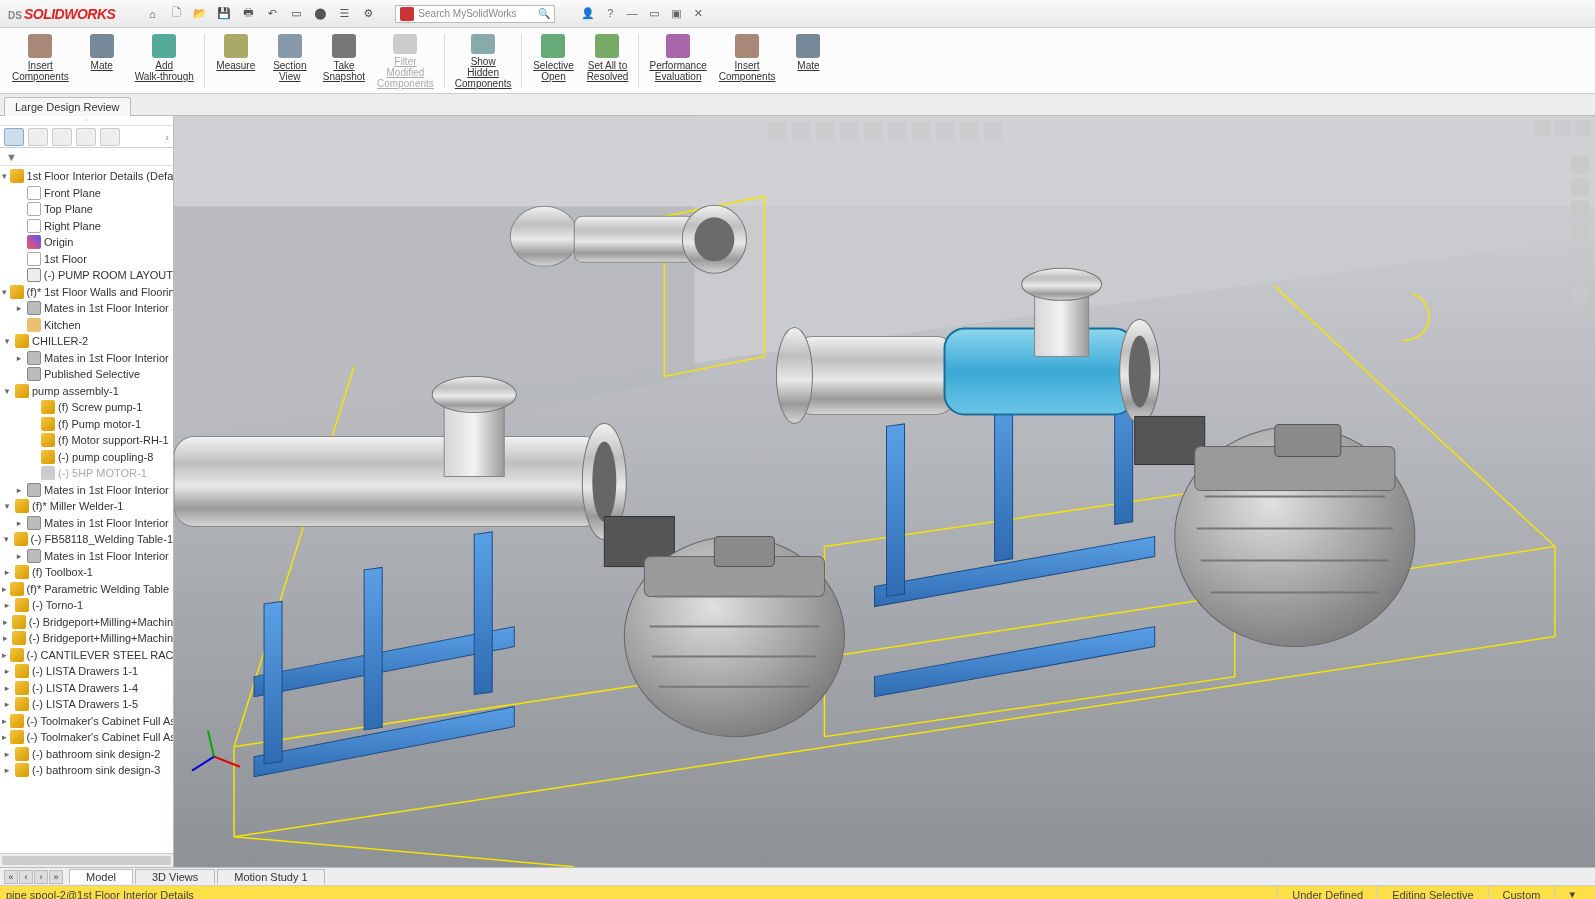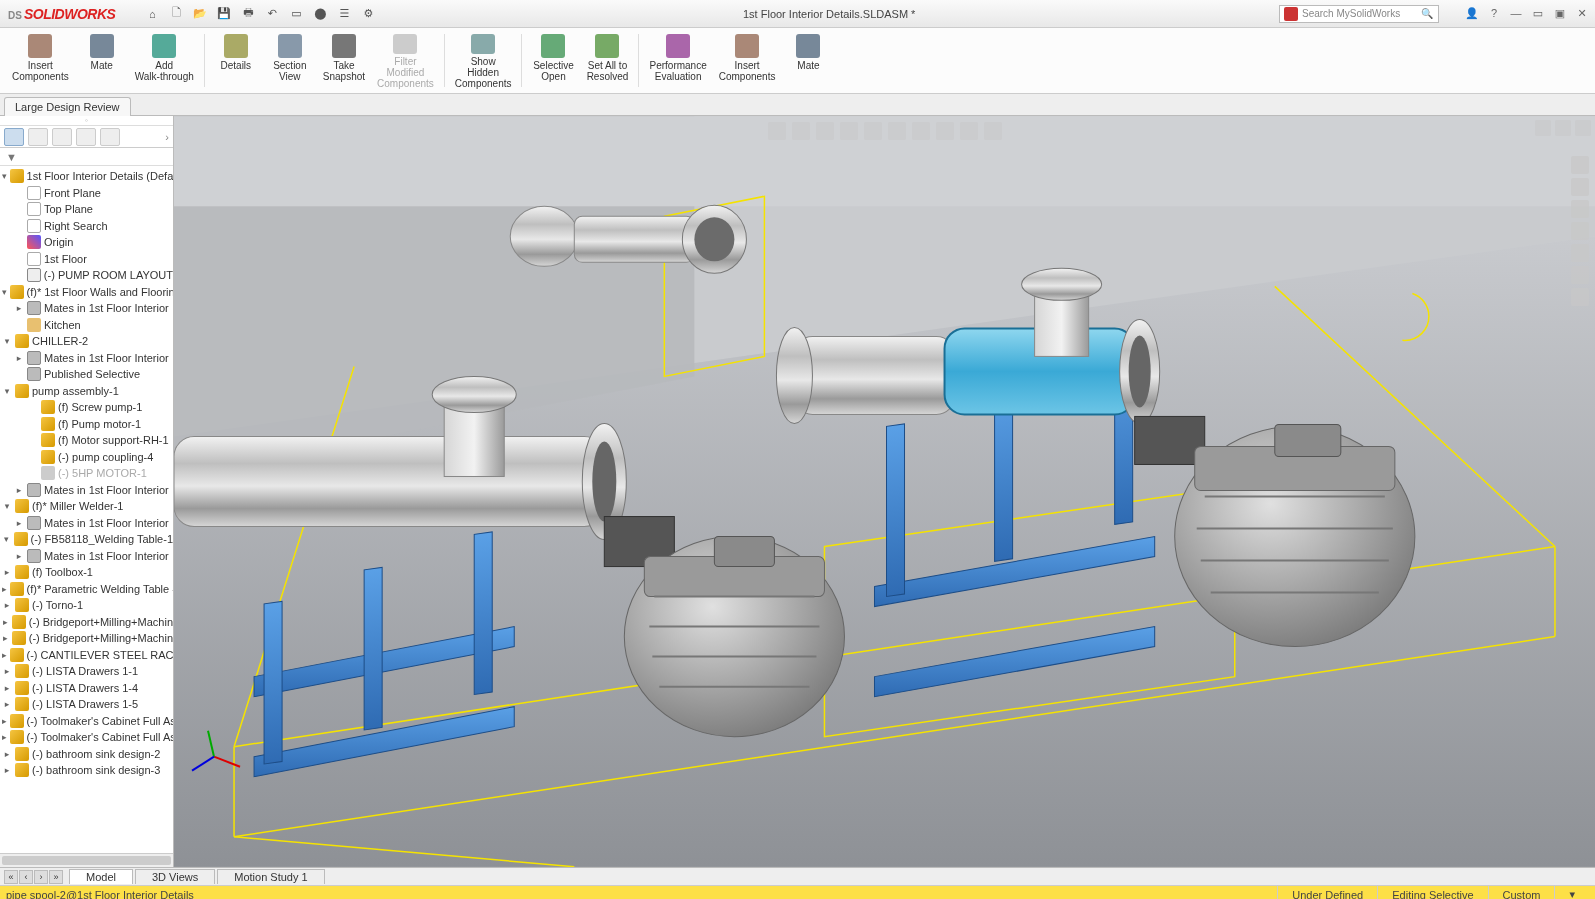--- a/index.html
+++ b/index.html
@@ -12,21 +12,21 @@
   .titlebar .qat { display:flex; gap:2px; align-items:center; }
   .titlebar .qat .qbtn { width:22px; height:20px; display:flex; align-items:center; justify-content:center; color:#555; border-radius:2px; }
   .titlebar .title { flex:1; text-align:center; color:#444; }
   .titlebar .search { width:160px; height:18px; border:1px solid #bbb; background:#fff; font-size:10px; padding:0 4px; color:#888; display:flex; align-items:center; gap:4px;}
   .titlebar .search .mg { width:14px;height:14px;background:#c33;border-radius:2px;display:inline-block;}
   .titlebar .winbtns { display:flex; gap:4px; margin-left:8px; }
   .titlebar .winbtns span { width:18px; text-align:center; color:#666; }
 
   
   .ribbon { height: 66px; background: #fcfcfc; border-bottom: 1px solid #ccc; display:flex; padding: 2px 6px; }
-  .rbtn { display:flex; flex-direction:column; align-items:center; justify-content:flex-start; padding:2px 6px; min-width:54px; text-align:center; font-size:10px; color:#333; line-height:1.1; border-right:none; }
+  .rbtn { display:flex; flex-direction:column; align-items:center; justify-content:flex-start; padding:2px 6px; min-width:54px; text-align:center; font-size:10px; color:#333; line-height:1.1; border-right:none;text-decoration:underline; }
   .rbtn.disabled { color:#aaa; }
   .rbtn .ricon { width:24px; height:24px; margin:2px 0; background:#96b; border-radius:3px; position:relative; }
   .rbtn .ricon.clip { background:#a87; }
   .rbtn .ricon.mate { background:#789; }
   .rbtn .ricon.walk { background:#5a9; }
   .rbtn .ricon.meas { background:#aa6; }
   .rbtn .ricon.sect { background:#89a; }
   .rbtn .ricon.snap { background:#777; }
   .rbtn .ricon.filt { background:#ccc; }
   .rbtn .ricon.show { background:#8aa; }
@@ -101,21 +101,20 @@
     <div class="qbtn">🗋</div>
     <div class="qbtn">📂</div>
     <div class="qbtn">💾</div>
     <div class="qbtn">🖶</div>
     <div class="qbtn">↶</div>
     <div class="qbtn">▭</div>
     <div class="qbtn">⬤</div>
     <div class="qbtn">☰</div>
     <div class="qbtn">⚙</div>
   </div>
-  <div class="title">1st Floor Interior Details.SLDASM *</div>
   <div class="search">
     <span class="mg"></span>
     <span>Search MySolidWorks</span>
     <span style="margin-left:auto">🔍</span>
   </div>
   <div class="winbtns">
     <span>👤</span>
     <span>?</span>
     <span>—</span>
     <span>▭</span>
@@ -135,21 +134,21 @@
       <span>Mate</span>
     </div>
   <div class="rbtn">
       <div class="ricon walk"></div>
       <span style="white-space:pre-line">Add
 Walk-through</span>
     </div>
   <div class="rsep"></div>
   <div class="rbtn">
       <div class="ricon meas"></div>
-      <span>Details</span>
+      <span>Measure</span>
     </div>
   <div class="rbtn">
       <div class="ricon sect"></div>
       <span style="white-space:pre-line">Section
 View</span>
     </div>
   <div class="rbtn">
       <div class="ricon snap"></div>
       <span style="white-space:pre-line">Take
 Snapshot</span>
@@ -229,21 +228,21 @@
           <span>Front Plane</span>
         </div>
       <div class="row i1">
           <span class="tw"></span>
           <span class="ic plane"></span>
           <span>Top Plane</span>
         </div>
       <div class="row i1">
           <span class="tw"></span>
           <span class="ic plane"></span>
-          <span>Right Search</span>
+          <span>Right Plane</span>
         </div>
       <div class="row i1">
           <span class="tw"></span>
           <span class="ic orig"></span>
           <span>Origin</span>
         </div>
       <div class="row i1">
           <span class="tw"></span>
           <span class="ic plane"></span>
           <span>1st Floor</span>
@@ -299,21 +298,21 @@
           <span>(f) Pump motor-1</span>
         </div>
       <div class="row i2">
           <span class="tw"></span>
           <span class="ic part"></span>
           <span>(f) Motor support-RH-1</span>
         </div>
       <div class="row i2">
           <span class="tw"></span>
           <span class="ic part"></span>
-          <span>(-) pump coupling-4</span>
+          <span>(-) pump coupling-8</span>
         </div>
       <div class="row i2 dim">
           <span class="tw"></span>
           <span class="ic sup"></span>
           <span>(-) 5HP MOTOR-1</span>
         </div>
       <div class="row i1">
           <span class="tw">▸</span>
           <span class="ic mate"></span>
           <span>Mates in 1st Floor Interior</span>

